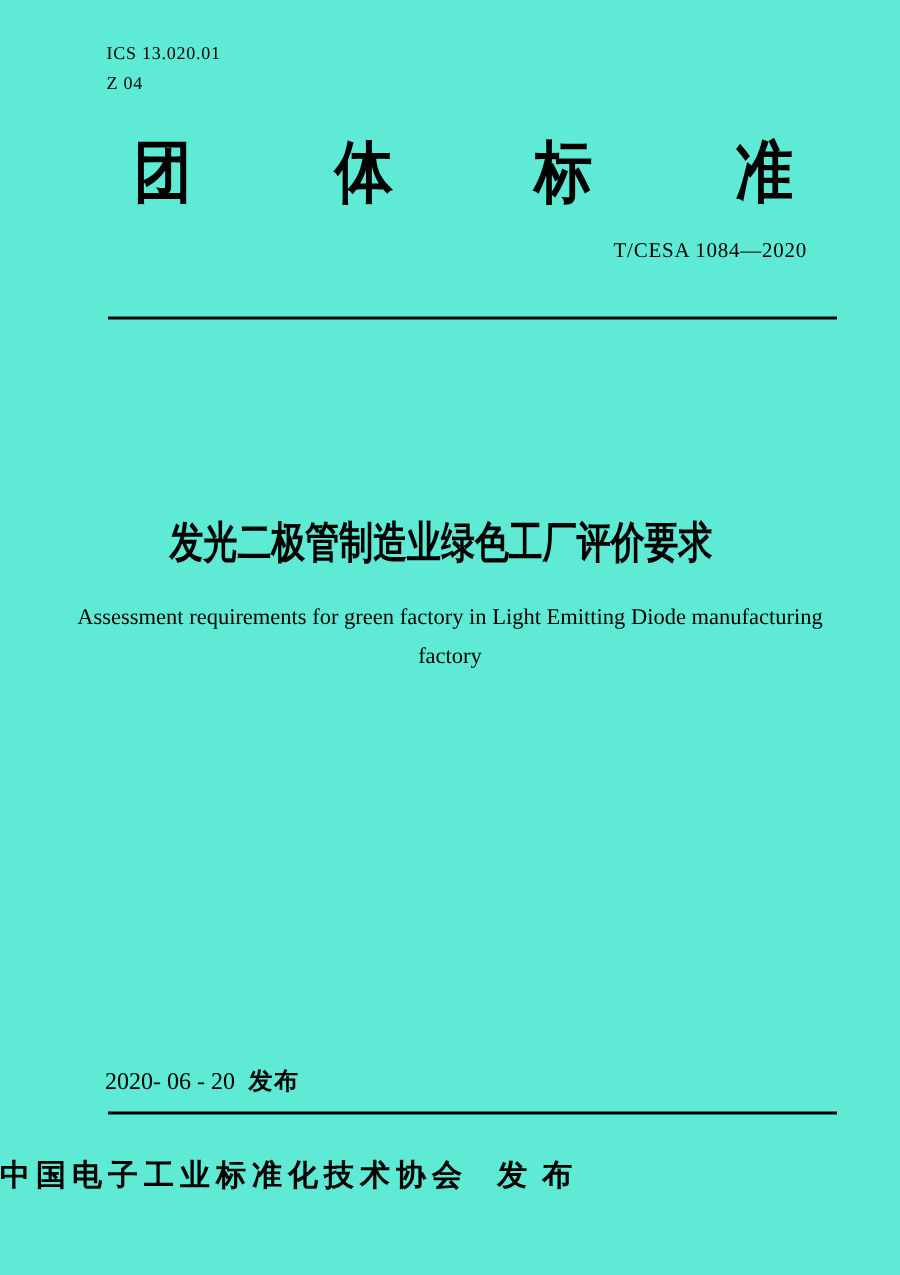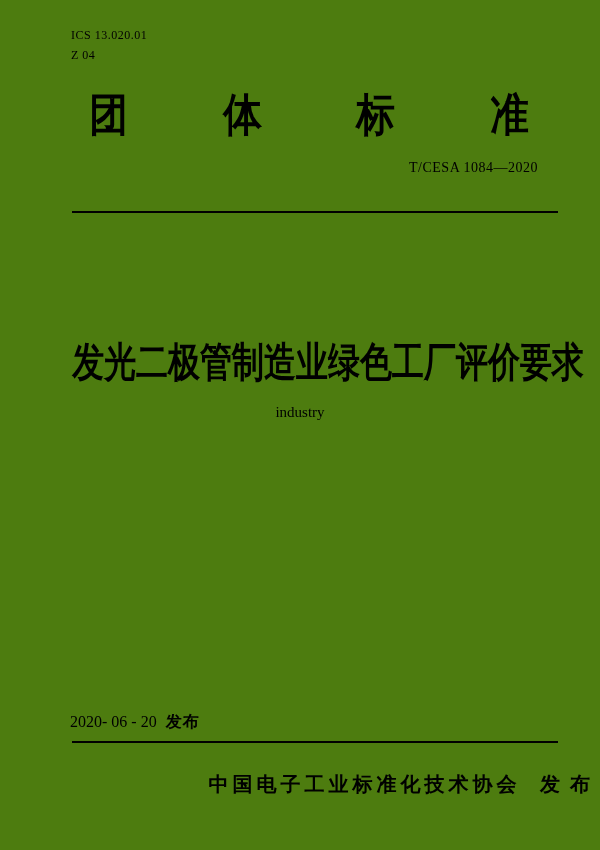--- a/index.html
+++ b/index.html
@@ -5,21 +5,21 @@
   html, body {
     margin: 0;
     padding: 0;
     background: #e8e8e8;
   }
   .page {
     position: relative;
     width: 600px;
     height: 850px;
     margin: 0 auto;
-    background: #4d7c0f;
+    background: #5eead4;
     color: #000000;
     font-family: "Liberation Serif", serif;
     overflow: hidden;
   }
 
   
   .ics-block {
     position: absolute;
     left: 71px;
     top: 25px;
@@ -65,24 +65,24 @@
   }
   .rule-top { top: 211px; }
   .rule-bottom { top: 741px; }
 
   
   .cn-title {
     position: absolute;
     left: 0;
     width: 588px;
     top: 342px;
-    text-align: left;
+    text-align: center;
     font-family: "Liberation Sans", sans-serif;
     font-weight: bold;
-    font-size: 41px;
+    font-size: 29px;
     line-height: 40px;
     white-space: nowrap;
   }
   .cn-title .squeeze {
     display: inline-block;
     transform: scaleX(0.78);
     transform-origin: center;
   }
 
   
@@ -115,21 +115,21 @@
     margin-left: 5px;
     letter-spacing: 1px;
   }
 
   
   .publisher-row {
     position: absolute;
     left: 0;
     width: 600px;
     top: 772px;
-    text-align: right;
+    text-align: left;
     font-family: "Liberation Sans", sans-serif;
     font-weight: bold;
     font-size: 20px;
     line-height: 24px;
     white-space: nowrap;
   }
   .publisher-name { letter-spacing: 4px; }
   .publisher-label { letter-spacing: 10px; margin-left: 14px; }
 </style>
 </head>
@@ -151,21 +151,22 @@
 
   <div class="std-number">T/CESA 1084—2020</div>
 
   <div class="rule rule-top"></div>
 
   <div class="cn-title">
     <span class="squeeze">发光二极管制造业绿色工厂评价要求</span>
   </div>
 
   <div class="en-title">
-    <div class="line">industry</div>
+    <div class="line">Assessment requirements for green factory in Light Emitting Diode manufacturing</div>
+    <div class="line">factory</div>
   </div>
 
   <div class="date-row">
     <div>
       <span>2020- 06 - 20</span>
       <span class="date-label">发布</span>
     </div>
   </div>
 
   <div class="rule rule-bottom"></div>

